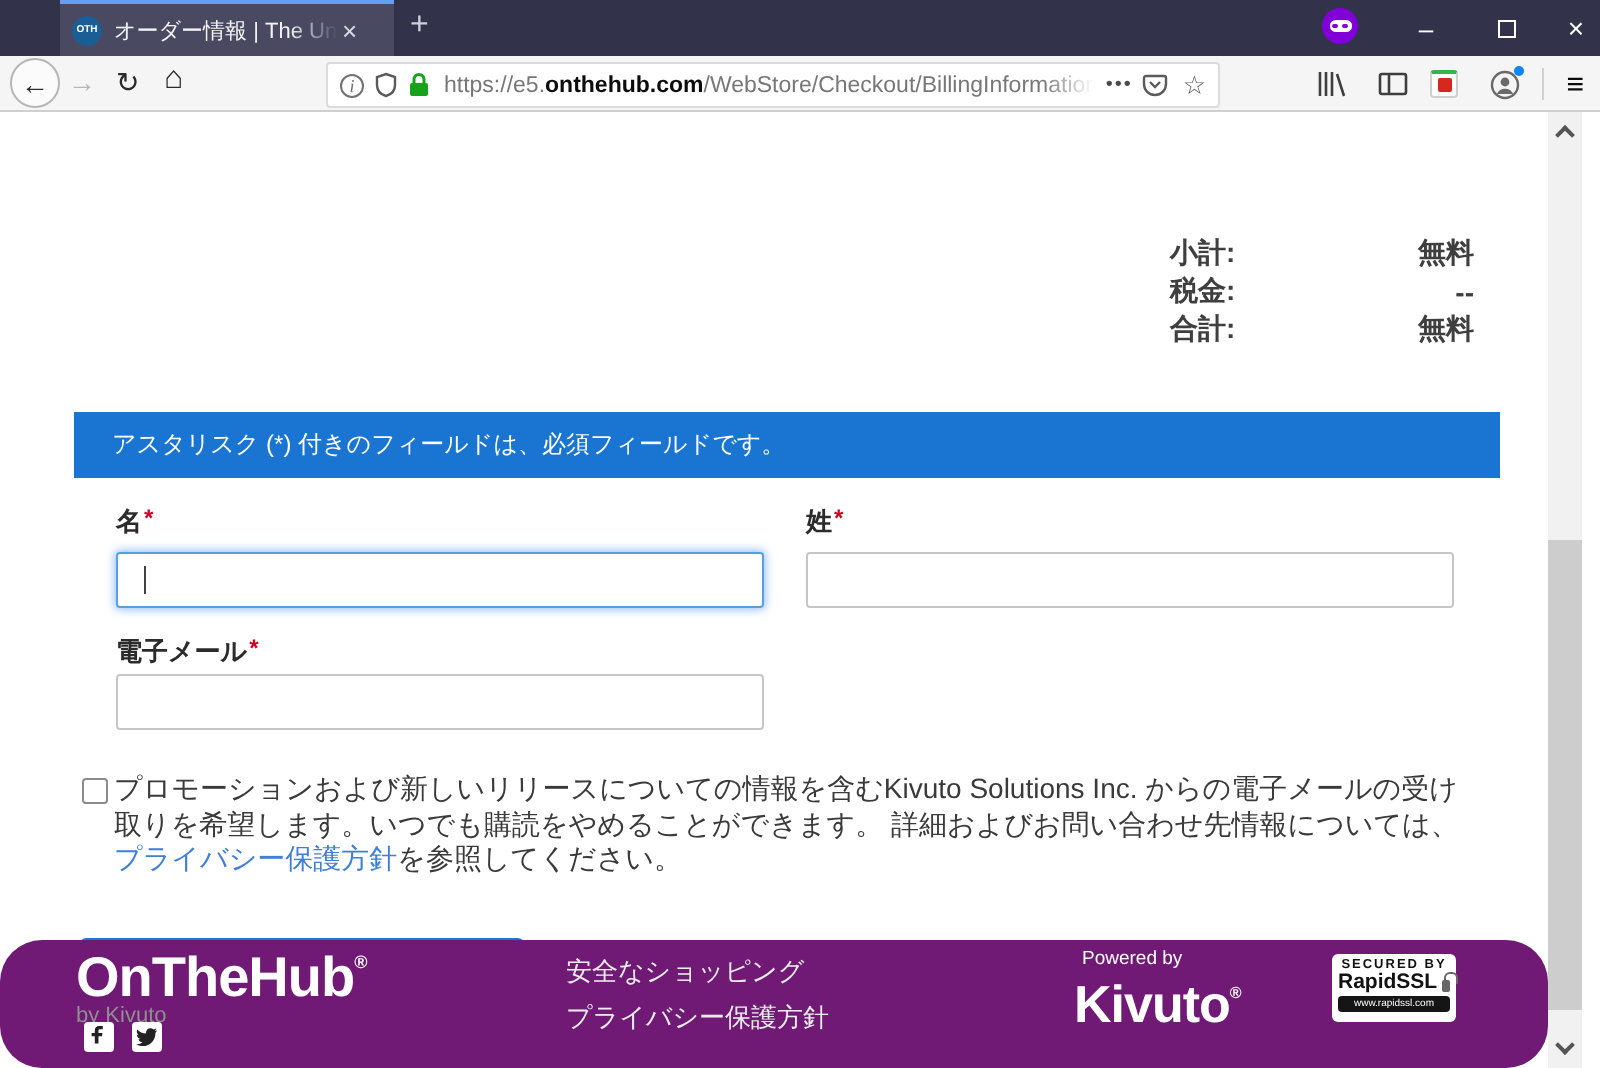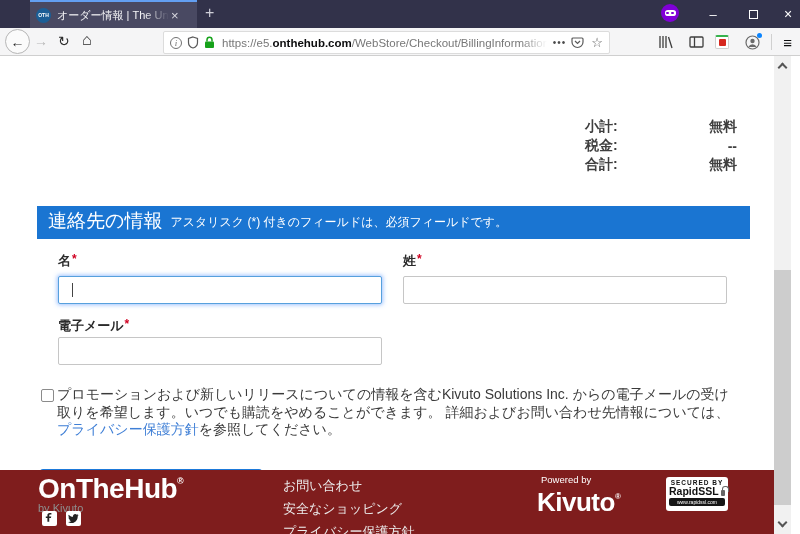--- a/index.html
+++ b/index.html
@@ -72,21 +72,21 @@
   .caret { position:absolute; left:72px; top:227px; width:1px; height:14px; background:#444; }
   .consent { position:absolute; left:41px; top:330px; width:700px; }
   .checkbox { position:absolute; left:0; top:3px; width:13px; height:13px; border:1px solid #8b8b8b;
               border-radius:2px; background:#fff; cursor:pointer; }
   .consent-text { margin-left:16px; font-size:14px; line-height:17.5px; color:#3a3a3a; }
   .consent-text a { color:#3f7fd6; text-decoration:none; cursor:pointer; }
   .cta { position:absolute; left:40px; top:413px; width:222px; height:32px; background:#1d79d9; color:#fff;
          border:none; border-radius:3px; font-size:13.5px; font-family:inherit; cursor:pointer; }
 
   
-  .footer { position:absolute; left:0; top:470px; width:774px; height:64px; background:#7f1d1d; overflow:hidden; }
+  .footer { position:absolute; left:0; top:470px; width:774px; height:64px; background:#701a75; overflow:hidden;border-radius:21px; }
   .brand { position:absolute; left:38px; top:3px; color:#fff; font-size:28px; font-weight:bold; letter-spacing:-.5px; }
   .brand sup { font-size:9px; vertical-align:14px; }
   .byline { position:absolute; left:38px; top:32px; width:134px; text-align:left; color:#8f8f8f; font-size:11px; }
   .social { position:absolute; left:42px; top:41px; display:flex; gap:9px; }
   .socbox { width:15px; height:15px; background:#fff; border-radius:2px; display:flex; align-items:center;
             justify-content:center; cursor:pointer; }
   .flinks { position:absolute; left:283px; top:9px; }
   .flinks div { font-size:13px; color:#ededed; line-height:13px; margin-bottom:10px; cursor:pointer; }
   .kivuto { position:absolute; left:537px; top:4px; color:#fff; }
   .kv-powered { font-size:9.5px; margin-left:4px; }
@@ -202,21 +202,20 @@
         <span>税金:</span>
         <span>--</span>
       </div>
       <div class="row">
         <span>合計:</span>
         <span>無料</span>
       </div>
     </div>
 
     <div class="section-bar">
-      <span class="section-title">連絡先の情報</span>
       <span class="section-sub">アスタリスク (*) 付きのフィールドは、必須フィールドです。</span>
     </div>
 
     <div class="flabel" style="left:58px; top:196px;">
       <span>名</span><span class="req">*</span>
     </div>
     <div class="flabel" style="left:403px; top:196px;">
       <span>姓</span><span class="req">*</span>
     </div>
     <input class="tfield focused" style="left: 58px; top: 220px;" value="">
@@ -247,21 +246,20 @@
             <path d="M6 2 h2 V0 H5.8 C3.9 0 3 1.2 3 2.8 V4.3 H1 V6.4 H3 V11 H5.3 V6.4 H7.5 L7.8 4.3 H5.3 V3 C5.3 2.3 5.5 2 6 2 Z" fill="#222" transform="scale(0.8)"></path>
           </svg>
       </span>
       <span class="socbox">
         <svg width="11" height="9" viewBox="0 0 11 9">
             <path d="M10.5 1.1 c-.4.2-.8.3-1.2.4 .4-.3.8-.7.9-1.2 -.4.2-.9.4-1.4.5 C8.4.4 7.8.1 7.2.1 6 .1 5 1.1 5 2.3 c0 .2 0 .3.1.5 C3.3 2.7 1.7 1.9.7.7 .5 1 .4 1.4.4 1.8 c0 .8.4 1.4 1 1.8 -.4 0-.7-.1-1-.3 v0 c0 1.1.8 2 1.8 2.2 -.2 0-.4.1-.6.1 -.1 0-.3 0-.4 0 .3.9 1.1 1.5 2.1 1.5 -.8.6-1.7 1-2.8 1 -.2 0-.4 0-.5 0 1 .6 2.2 1 3.4 1 4.1 0 6.3-3.4 6.3-6.3 v-.3 C10 2 10.3 1.6 10.5 1.1 Z" fill="#222"></path>
           </svg>
       </span>
     </div>
     <div class="flinks">
-      <div>お問い合わせ</div>
       <div>安全なショッピング</div>
       <div>プライバシー保護方針</div>
     </div>
     <div class="kivuto">
       <div class="kv-powered">Powered by</div>
       <div class="kv-name"><span>Kivuto</span><sup>®</sup></div>
     </div>
     <div class="sslbadge">
       <div class="ssl1">SECURED BY</div>
       <div class="ssl2">

